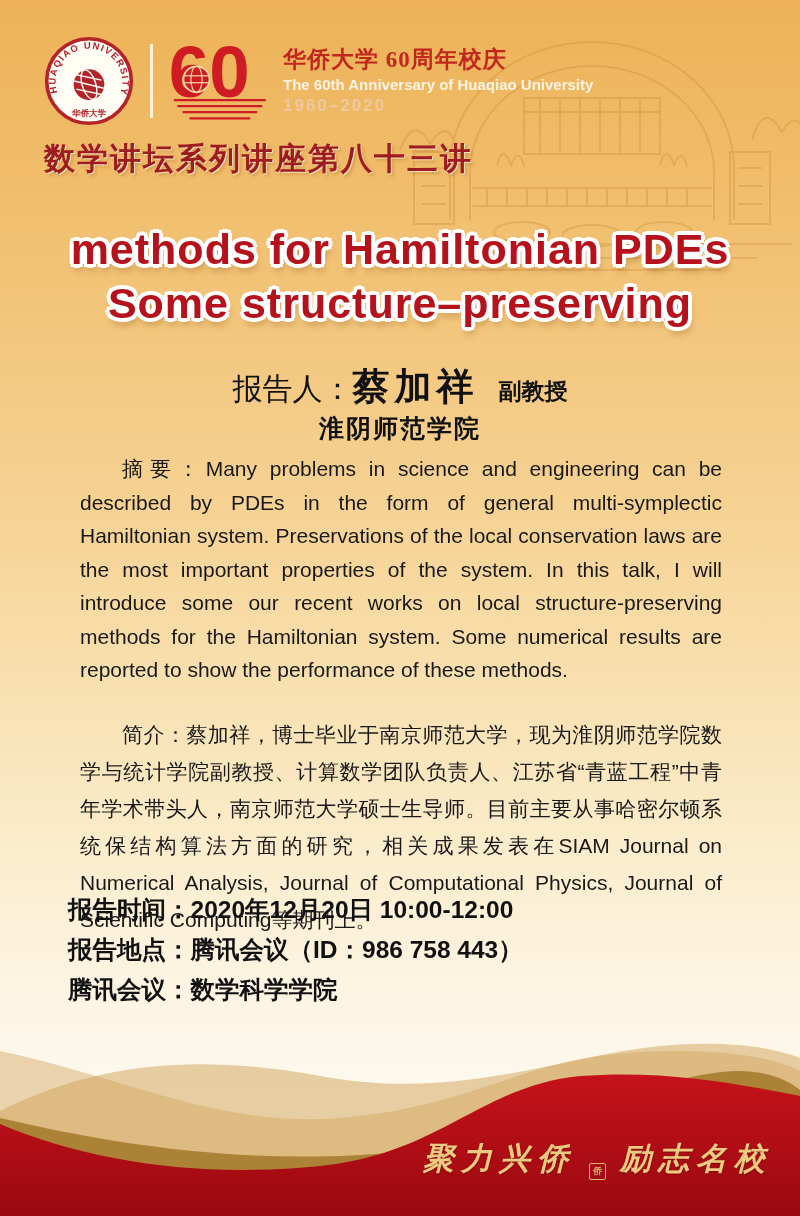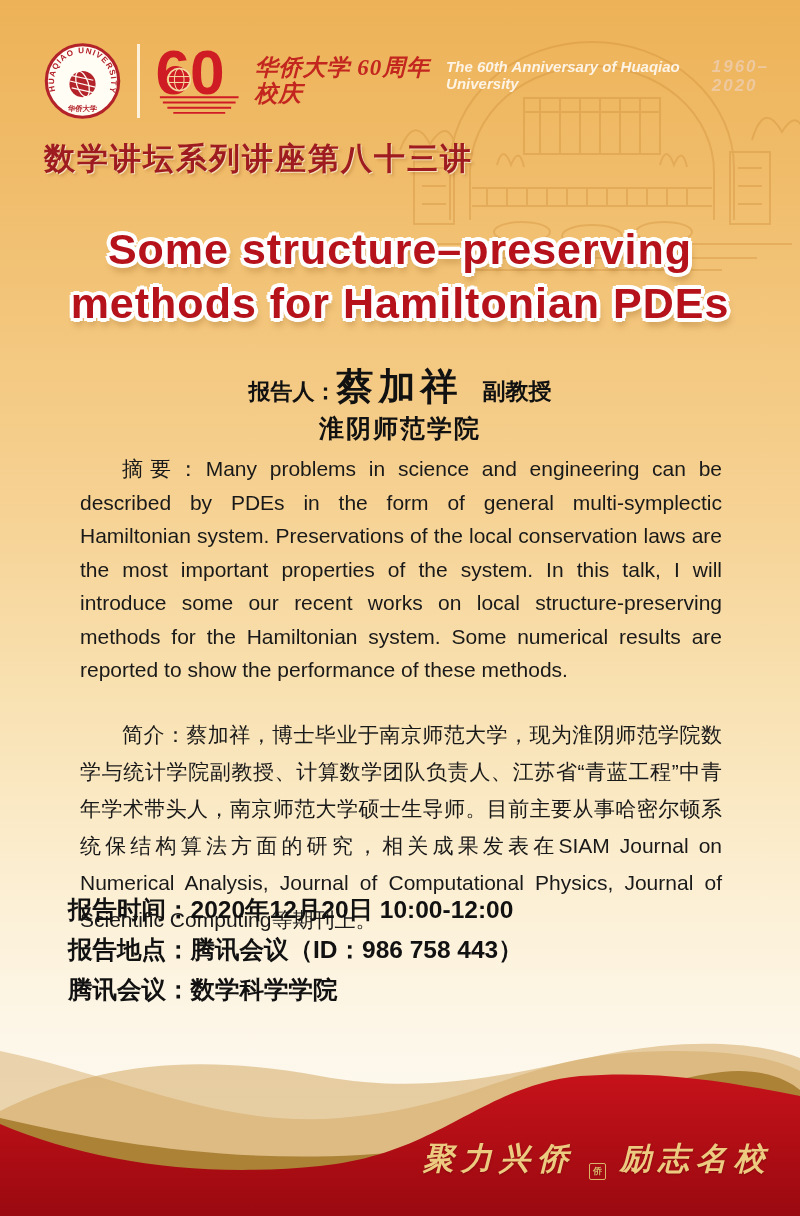--- a/index.html
+++ b/index.html
@@ -10,41 +10,41 @@
       #edb257 0%, #f0bc6a 14%, #f3c77e 28%, #f6d294 42%,
       #f8deab 54%, #fae9c4 66%, #fcf1d9 76%, #fdf7ea 86%, #fffdf6 100%);
   }
   
   .gate{position:absolute;top:0;right:-12px;width:440px;height:280px;opacity:.30;}
   
   .logo-row{position:absolute;top:36px;left:44px;display:flex;align-items:center;}
   .seal{width:90px;height:90px;}
   .divider{width:3px;height:74px;background:rgba(255,252,240,.85);margin:0 14px 0 16px;}
   .logo60{width:104px;height:86px;}
-  .anniv-text{margin-left:12px;display:flex;flex-direction:row;line-height:1.15;font-style:italic;}
+  .anniv-text{margin-left:12px;display:flex;flex-direction:column;line-height:1.15;}
   .anniv-cn{font-size:23px;font-weight:bold;color:#c3261f;letter-spacing:1px;
     font-family:"Liberation Serif","DejaVu Serif",serif;}
   .anniv-en{font-size:15px;font-weight:bold;color:#fdf4e6;margin-top:3px;}
   .anniv-years{font-size:17px;font-weight:bold;color:#eec9a0;margin-top:2px;letter-spacing:2px;}
   .series{
     position:absolute;top:138px;left:44px;font-size:31px;font-weight:bold;color:#9e1b20;
     letter-spacing:2px;font-family:"Liberation Serif","DejaVu Serif",serif;
     text-shadow:1px 1px 0 rgba(255,248,230,.7),3px 3px 3px rgba(150,85,20,.25);
   }
   
   .title{position:absolute;top:222px;left:0;width:100%;text-align:center;
     font-size:43px;font-weight:bold;line-height:54px;color:#b5121b;letter-spacing:1px;
     text-shadow:
       -3px -3px 0 #fff, 3px -3px 0 #fff, -3px 3px 0 #fff, 3px 3px 0 #fff,
       -4px 0 0 #fff, 4px 0 0 #fff, 0 -4px 0 #fff, 0 4px 0 #fff,
       2px 7px 7px rgba(140,85,20,.45);
   }
   
   .speaker{position:absolute;top:362px;left:0;width:100%;text-align:center;color:#111;}
-  .speaker .lbl{font-size:22px;font-weight:bold;}
+  .speaker .lbl{font-size:30px;font-weight:normal;}
   .speaker .name{font-size:37px;font-weight:bold;letter-spacing:5px;margin-top:36px;}
   .speaker .rank{font-size:23px;font-weight:bold;margin-left:20px;}
   .affiliation{position:absolute;top:412px;left:0;width:100%;text-align:center;
     font-size:25px;font-weight:bold;color:#111;letter-spacing:2px;}
   
   .para{position:absolute;left:80px;width:642px;color:#191919;text-align:justify;
     text-indent:2em;margin:0;}
   .abstract{top:452px;font-size:21px;line-height:33.5px;}
   .bio{top:716px;font-size:21px;line-height:37px;}
   
@@ -127,22 +127,22 @@
     <div class="anniv-text">
       <span class="anniv-cn">华侨大学 60周年校庆</span>
       <span class="anniv-en">The 60th Anniversary of Huaqiao University</span>
       <span class="anniv-years">1960–2020</span>
     </div>
   </div>
 
   <div class="series">数学讲坛系列讲座第八十三讲</div>
 
   <div class="title">
+    <div>methods for Hamiltonian PDEs</div>
     <div>Some structure–preserving</div>
-    <div>methods for Hamiltonian PDEs</div>
   </div>
 
   <div class="speaker">
     <span class="lbl">报告人：</span><span class="name">蔡加祥</span><span class="rank">副教授</span>
   </div>
   <div class="affiliation">淮阴师范学院</div>
 
   <p class="para abstract"><span>摘要：</span><span>Many problems in science and engineering can be described by PDEs in the form of general multi-symplectic Hamiltonian system. Preservations of the local conservation laws are the most important properties of the system. In this talk, I will introduce some our recent works on local structure-preserving methods for the Hamiltonian system. Some numerical results are reported to show the performance of these methods.</span></p>
 
   <p class="para bio"><span>简介：</span><span>蔡加祥，博士毕业于南京师范大学，现为淮阴师范学院数学与统计学院副教授、计算数学团队负责人、江苏省“青蓝工程”中青年学术带头人，南京师范大学硕士生导师。目前主要从事哈密尔顿系统保结构算法方面的研究，相关成果发表在SIAM Journal on Numerical Analysis, Journal of Computational Physics, Journal of Scientific Computing等期刊上。</span></p>

